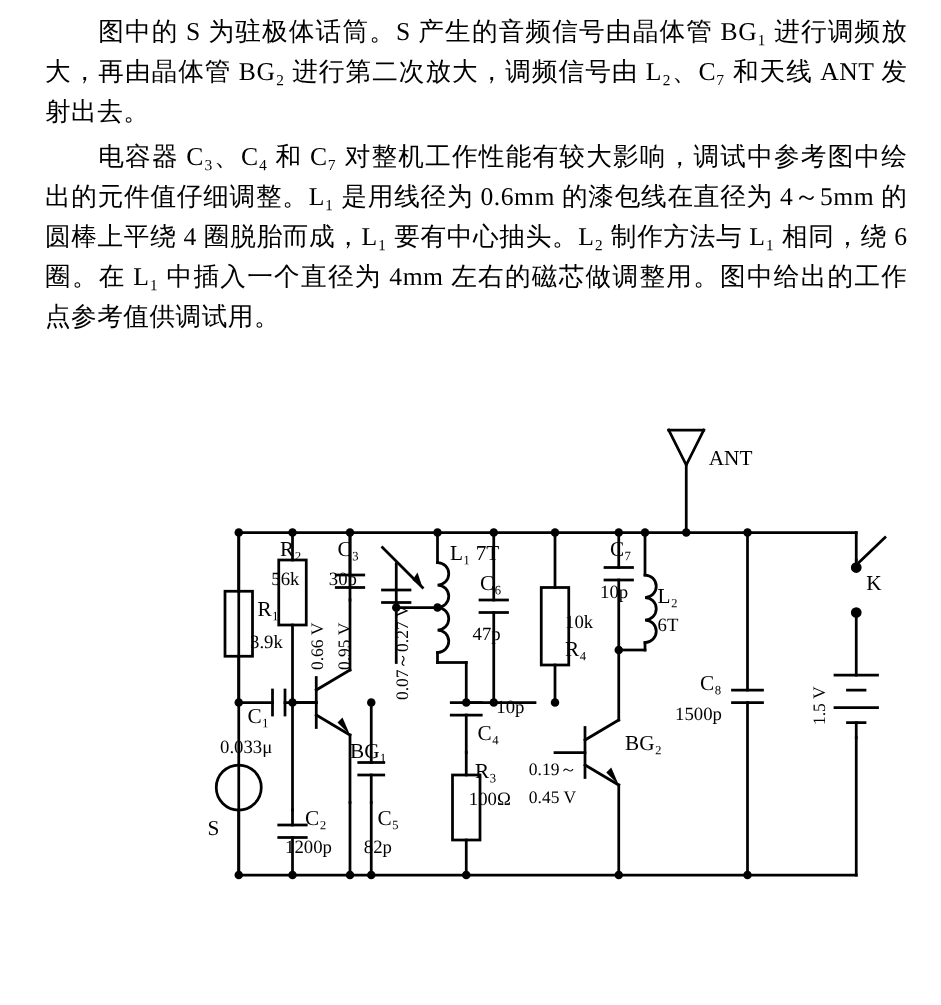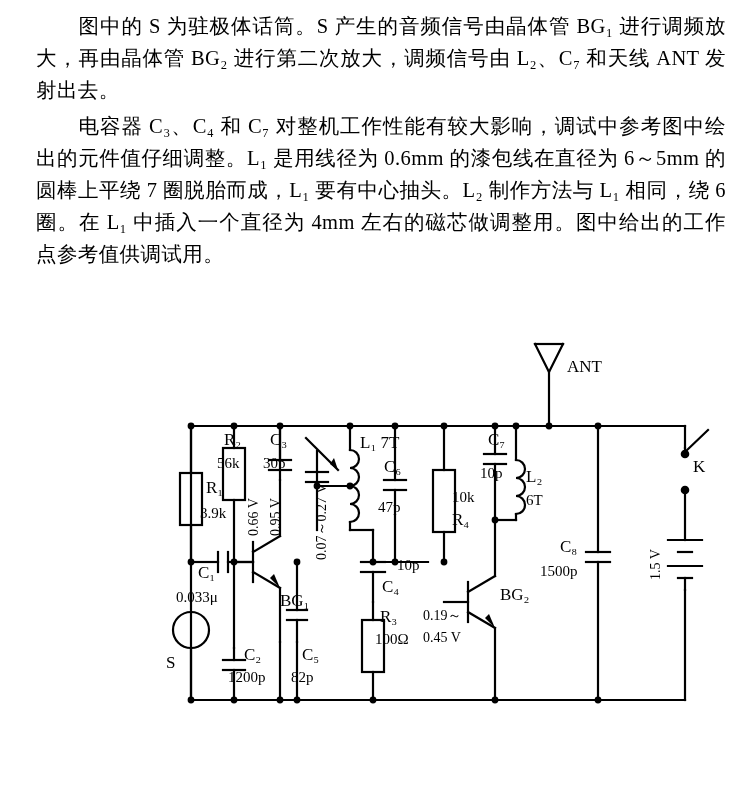--- a/index.html
+++ b/index.html
@@ -53,21 +53,21 @@
     fill: #000;
   }
 </style>
 </head>
 <body>
 
 <div id="page">
 
   <div class="text-block">
     <p class="para"><span class="indent"></span><span>图中的 S 为驻极体话筒。S 产生的音频信号由晶体管 BG₁ 进行调频放大，再由晶体管 BG₂ 进行第二次放大，调频信号由 L₂、C₇ 和天线 ANT 发射出去。</span></p>
-    <p class="para"><span class="indent"></span><span>电容器 C₃、C₄ 和 C₇ 对整机工作性能有较大影响，调试中参考图中绘出的元件值仔细调整。L₁ 是用线径为 0.6mm 的漆包线在直径为 6～5mm 的圆棒上平绕 7 圈脱胎而成，L₁ 要有中心抽头。L₂ 制作方法与 L₁ 相同，绕 6 圈。在 L₁ 中插入一个直径为 4mm 左右的磁芯做调整用。图中给出的工作点参考值供调试用。</span></p>
+    <p class="para"><span class="indent"></span><span>电容器 C₃、C₄ 和 C₇ 对整机工作性能有较大影响，调试中参考图中绘出的元件值仔细调整。L₁ 是用线径为 0.6mm 的漆包线在直径为 4～5mm 的圆棒上平绕 4 圈脱胎而成，L₁ 要有中心抽头。L₂ 制作方法与 L₁ 相同，绕 6 圈。在 L₁ 中插入一个直径为 4mm 左右的磁芯做调整用。图中给出的工作点参考值供调试用。</span></p>
   </div>
 
   <div class="schematic">
     <svg width="753" height="474" viewBox="0 0 753 474">
       <g stroke="#000" stroke-width="2.2" fill="none" stroke-linecap="square">
 
         <line x1="143" y1="96" x2="637" y2="96"></line>
 
         <line x1="143" y1="96" x2="143" y2="370"></line>
 

